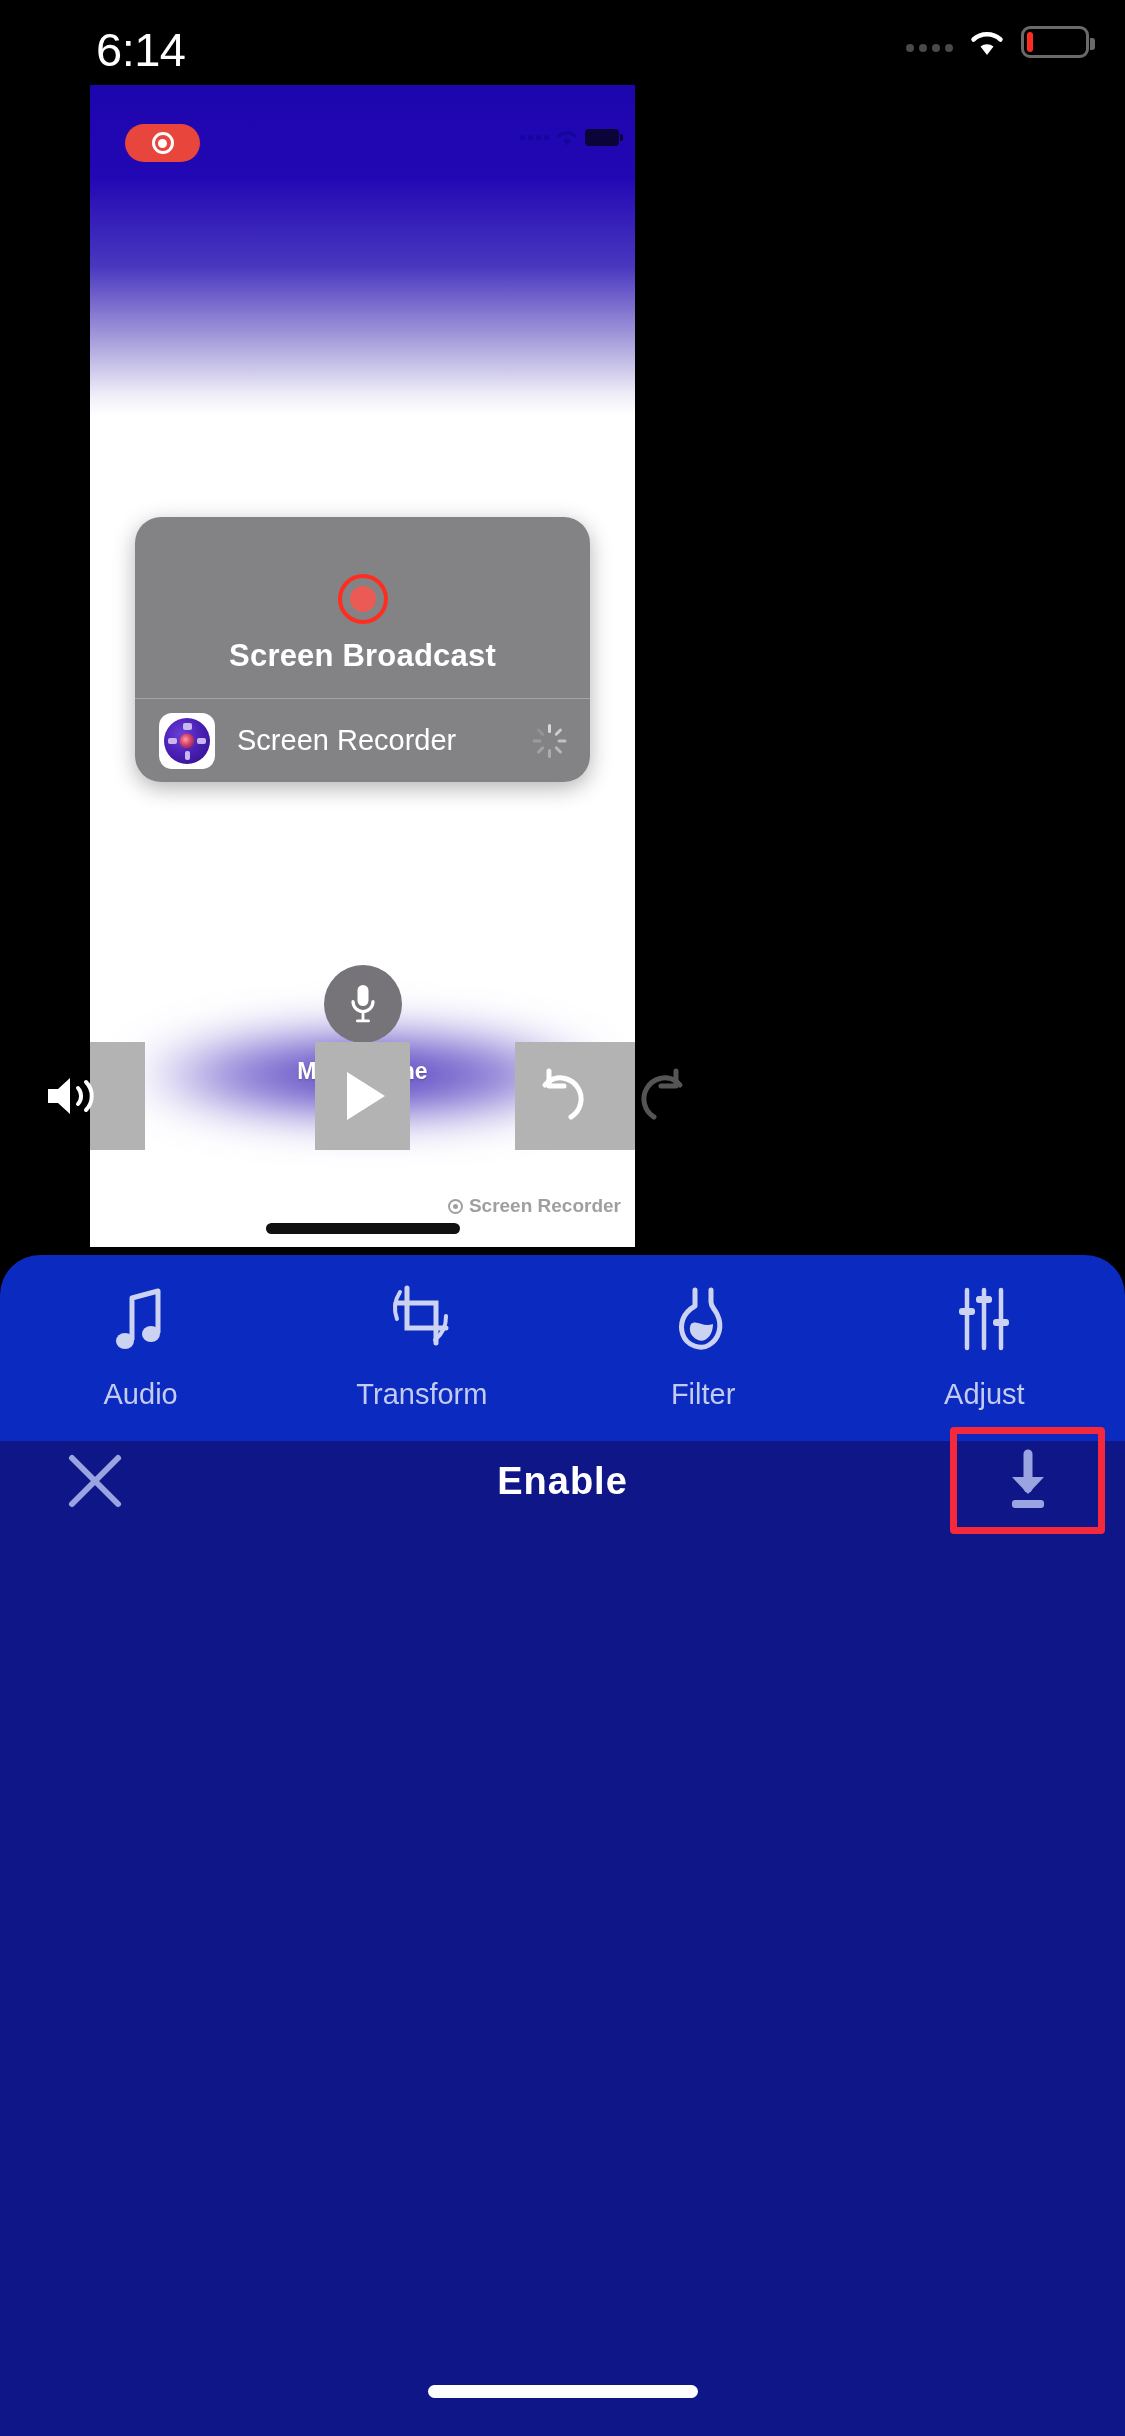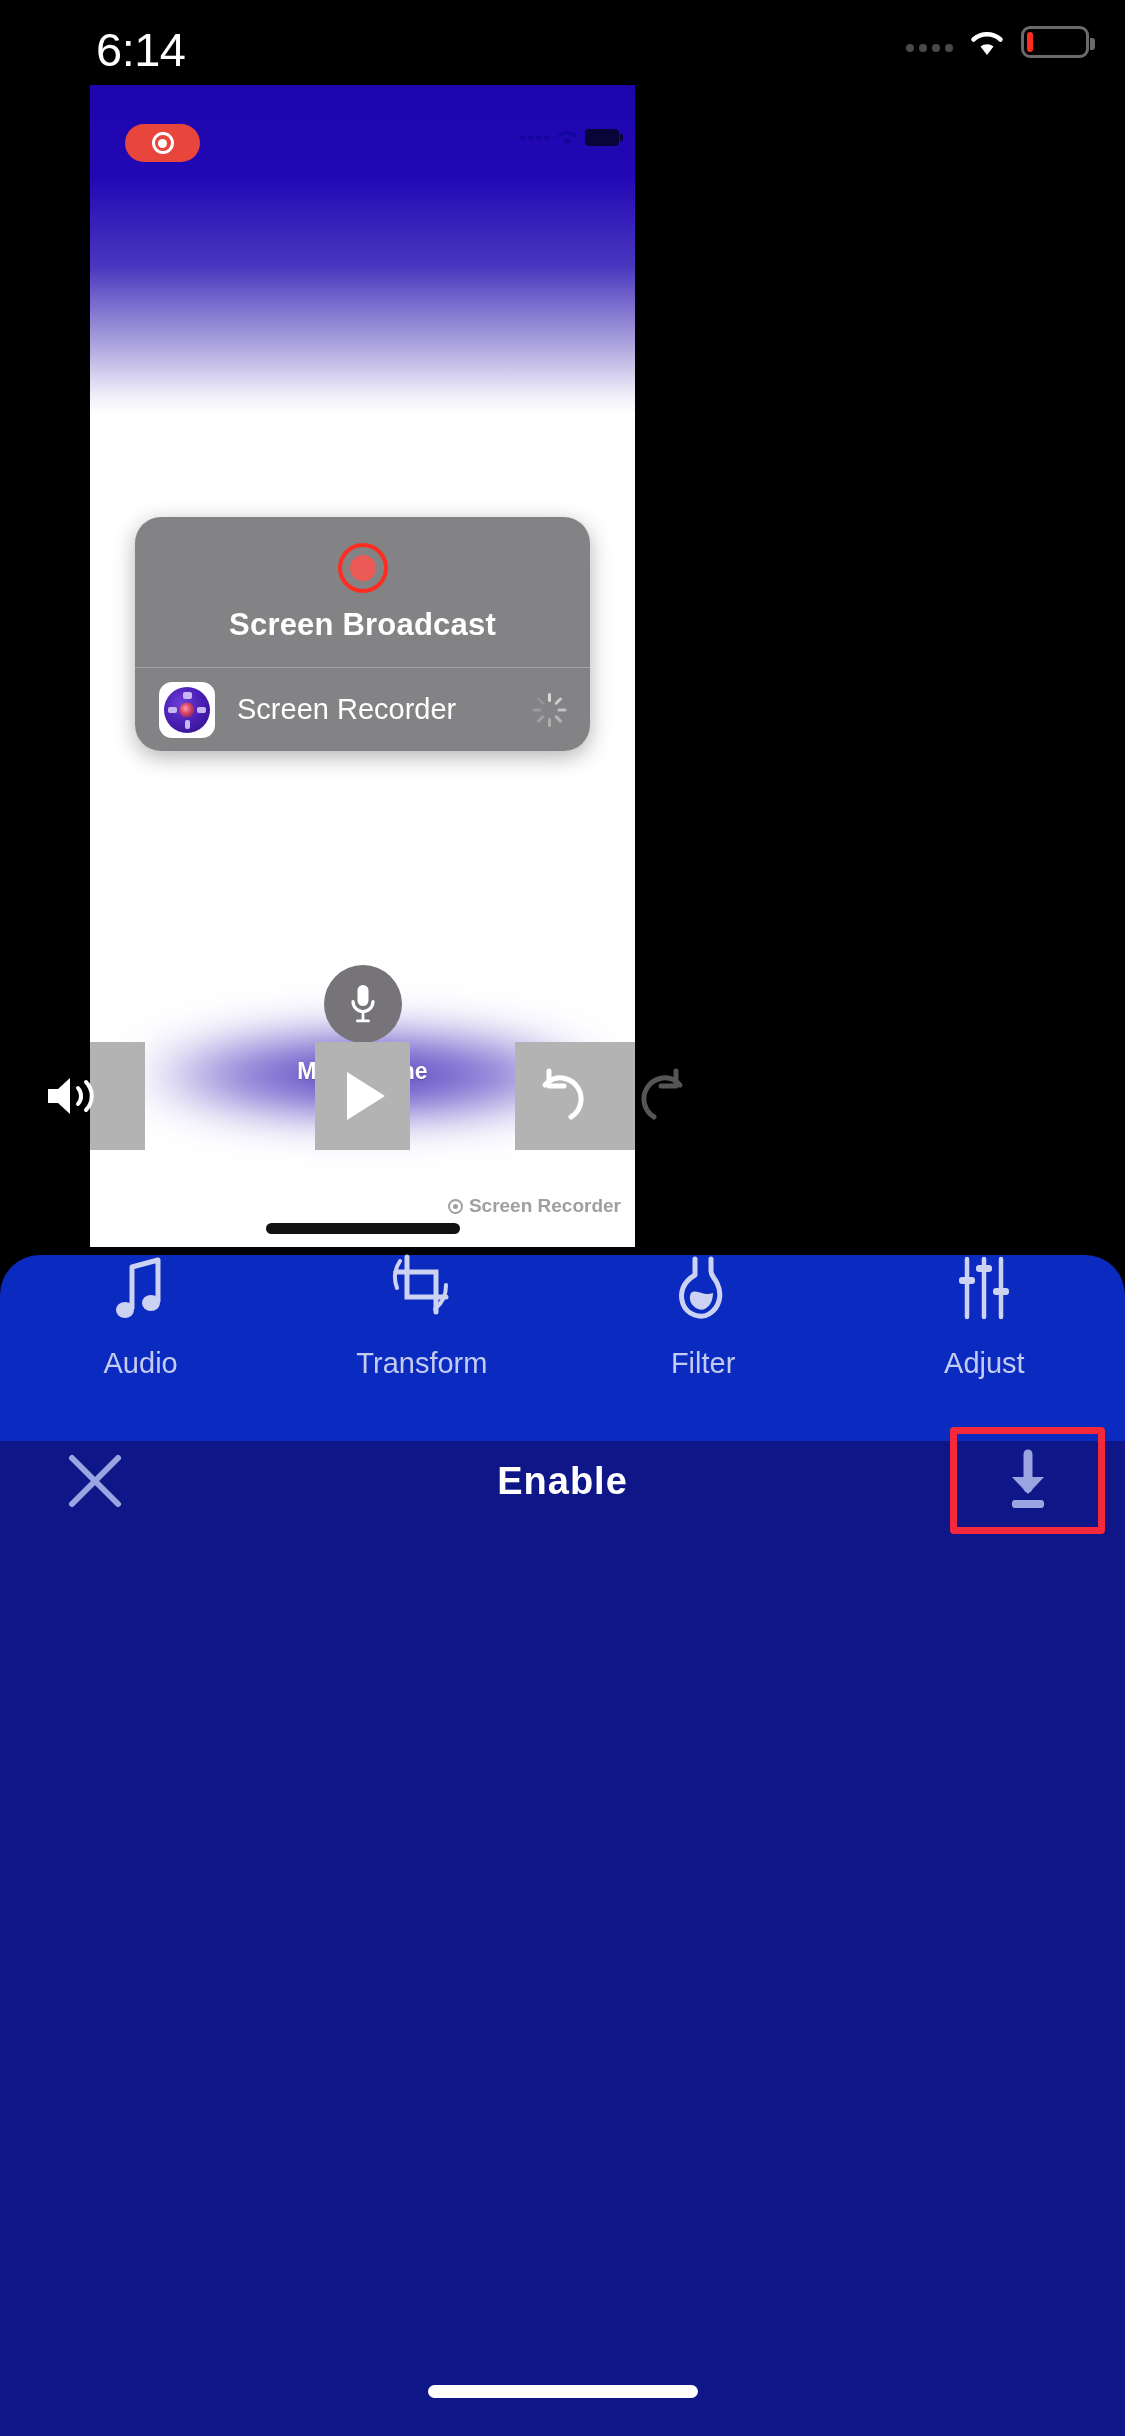--- a/index.html
+++ b/index.html
@@ -70,21 +70,21 @@
     opacity:0.97;
   }
 
   
   .sheet {
     position:absolute; left:45px; top:432px; width:455px;
     border-radius:26px; overflow:hidden;
     background:rgba(120,120,124,0.92);
     box-shadow:0 6px 22px rgba(0,0,0,0.30);
   }
-  .sheet-head { padding:26px 0 24px; text-align:center; }
+  .sheet-head { padding:26px 0 24px; text-align:center;margin-top:31px; }
   .sheet-rec-ring {
     width:50px; height:50px; margin:0 auto 14px;
     border-radius:50%; border:4px solid #ff2d20;
     display:flex; align-items:center; justify-content:center;
   }
   .sheet-rec-dot { width:26px; height:26px; border-radius:50%; background:#ec5a56; }
   .sheet-title { color:#ffffff; font-size:31px; font-weight:bold; letter-spacing:0.2px; }
 
   .sheet-row {
     position:relative; height:84px;
@@ -154,21 +154,21 @@
     color:#8f8f8f; font-size:19px; font-weight:bold; opacity:0.85;
   }
   .wm-dot { width:15px; height:15px; border-radius:50%; border:2px solid #8f8f8f;
     display:flex; align-items:center; justify-content:center; }
   .wm-dot i { width:5px; height:5px; border-radius:50%; background:#8f8f8f; display:block; }
 
   
   .toolbar {
     position:absolute; left:0; top:1255px; width:1125px; height:186px;
     background:#0b2ac0; border-radius:40px 40px 0 0;
-    display:flex; align-items:flex-start;
+    display:flex; align-items:center;
   }
   .tool {
     flex:1; display:flex; flex-direction:column; align-items:center; gap:26px;
     color:#c3cbf0;
   }
   .tool-label { font-size:29px; color:#c3cbf0; }
   .tool-ico { height:66px; display:flex; align-items:flex-end; }
 
   
   .editorbar {

